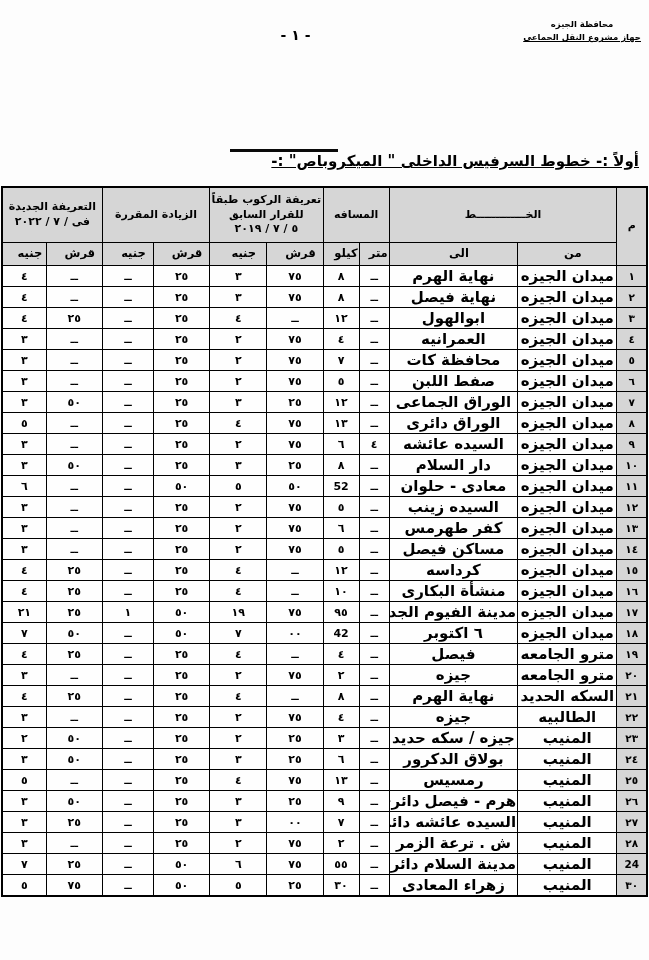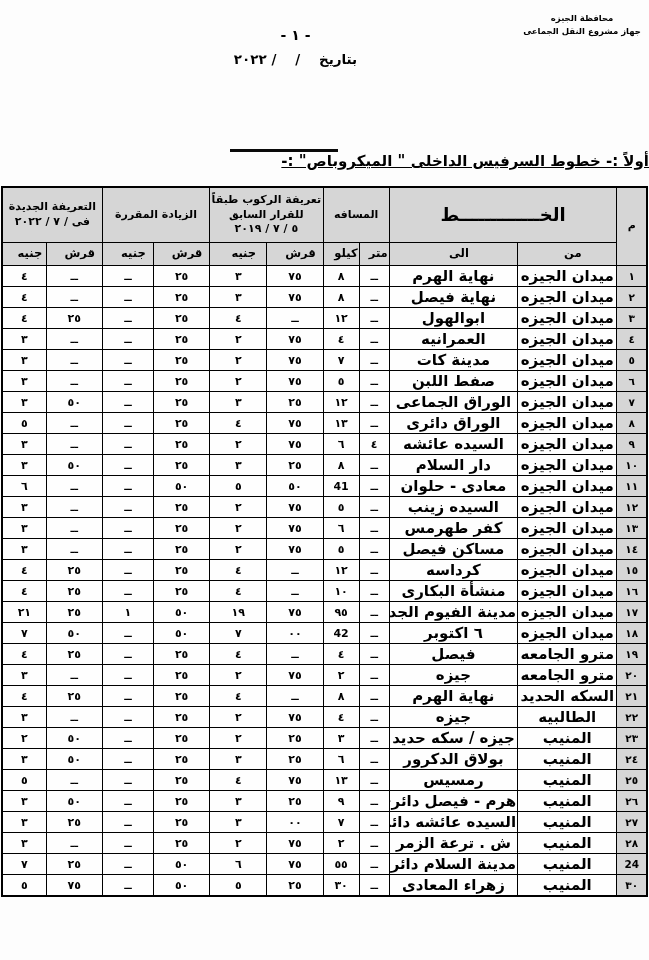--- a/index.html
+++ b/index.html
@@ -4,37 +4,37 @@
 <style>
   html,body{margin:0;padding:0;}
   body{
     width:649px;height:960px;position:relative;overflow:hidden;
     background:#fdfdfd;color:#000;
     font-family:"DejaVu Sans", sans-serif;
     direction:rtl;
   }
   
   .org-block{
-    position:absolute;top:12px;right:8px;text-align:center;
+    position:absolute;top:18px;right:8px;text-align:center;
     font-size:8.5px;font-weight:bold;line-height:1.55;
   }
-  .org-block .dept{}
+  .org-block .dept{text-decoration:underline;}
   
   .title-block{
     position:absolute;top:24px;left:168px;width:255px;
     text-align:center;font-weight:bold;font-size:13.5px;line-height:1.7;
   }
   .title-block .pageno{font-size:14px;letter-spacing:2px;}
   
   .divider{
     position:absolute;top:149px;left:230px;width:108px;height:3px;background:#0a0a0a;
   }
   
   .section-heading{
-    position:absolute;top:152px;right:0;
+    position:absolute;top:152px;right:10px;
     font-size:15px;font-weight:bold;text-decoration:underline;
     white-space:nowrap;
     margin-left:8px;
   }
   
   table.fares{
     position:absolute;top:186px;right:1px;width:647px;
     border-collapse:collapse;table-layout:fixed;
     border:2px solid #000;
     font-weight:bold;
@@ -42,36 +42,35 @@
   .fares th,.fares td{
     border:1px solid #000;
     text-align:center;vertical-align:middle;
     padding:0 1px;overflow:hidden;
   }
   .fares th{
     background:#d6d6d6;font-size:11px;line-height:1.35;white-space:pre-line;
   }
   .fares thead tr.h1 th{height:54px;}
   .fares thead tr.h2 th{height:22px;font-size:11.5px;padding-left:12px;}
-  .fares th.line-head{font-size:18px;}
+  .fares th.line-head{font-size:11px;}
   .fares td{height:20px;font-size:11px;background:#fefefe;white-space:nowrap;}
   .fares td.serial{background:#d6d6d6;font-size:10.5px;}
   .fares td.place{font-size:15px;}
 </style>
 </head>
 <body>
 
 <div class="org-block">
   <div>محافظة الجيزه</div>
   <div class="dept">جهاز مشروع النقل الجماعى</div>
 </div>
 
 <div class="title-block">
   <div class="pageno">- ١ -</div>
-  <div>بتاريخ &nbsp;&nbsp; / &nbsp;&nbsp; / ٢٠٢٢</div>
 </div>
 
 <div class="divider"></div>
 
 <div class="section-heading">أولاً :- خطوط السرفيس الداخلى " الميكروباص" :-</div>
 
 <table class="fares">
   <colgroup>
     <col style="width:30px">
       <col style="width:99px">
@@ -159,21 +158,21 @@
         <td>٧٥</td>
         <td>٢</td>
         <td>٢٥</td>
         <td>ــ</td>
         <td>ــ</td>
         <td>٣</td>
       </tr>
       <tr>
         <td class="serial">٥</td>
         <td class="place">ميدان الجيزه</td>
-        <td class="place">مدينة كات</td>
+        <td class="place">محافظة كات</td>
         <td>ــ</td>
         <td>٧</td>
         <td>٧٥</td>
         <td>٢</td>
         <td>٢٥</td>
         <td>ــ</td>
         <td>ــ</td>
         <td>٣</td>
       </tr>
       <tr>
@@ -239,21 +238,21 @@
         <td>٢٥</td>
         <td>ــ</td>
         <td>٥٠</td>
         <td>٣</td>
       </tr>
       <tr>
         <td class="serial">١١</td>
         <td class="place">ميدان الجيزه</td>
         <td class="place">معادى - حلوان</td>
         <td>ــ</td>
-        <td>41</td>
+        <td>52</td>
         <td>٥٠</td>
         <td>٥</td>
         <td>٥٠</td>
         <td>ــ</td>
         <td>ــ</td>
         <td>٦</td>
       </tr>
       <tr>
         <td class="serial">١٢</td>
         <td class="place">ميدان الجيزه</td>

